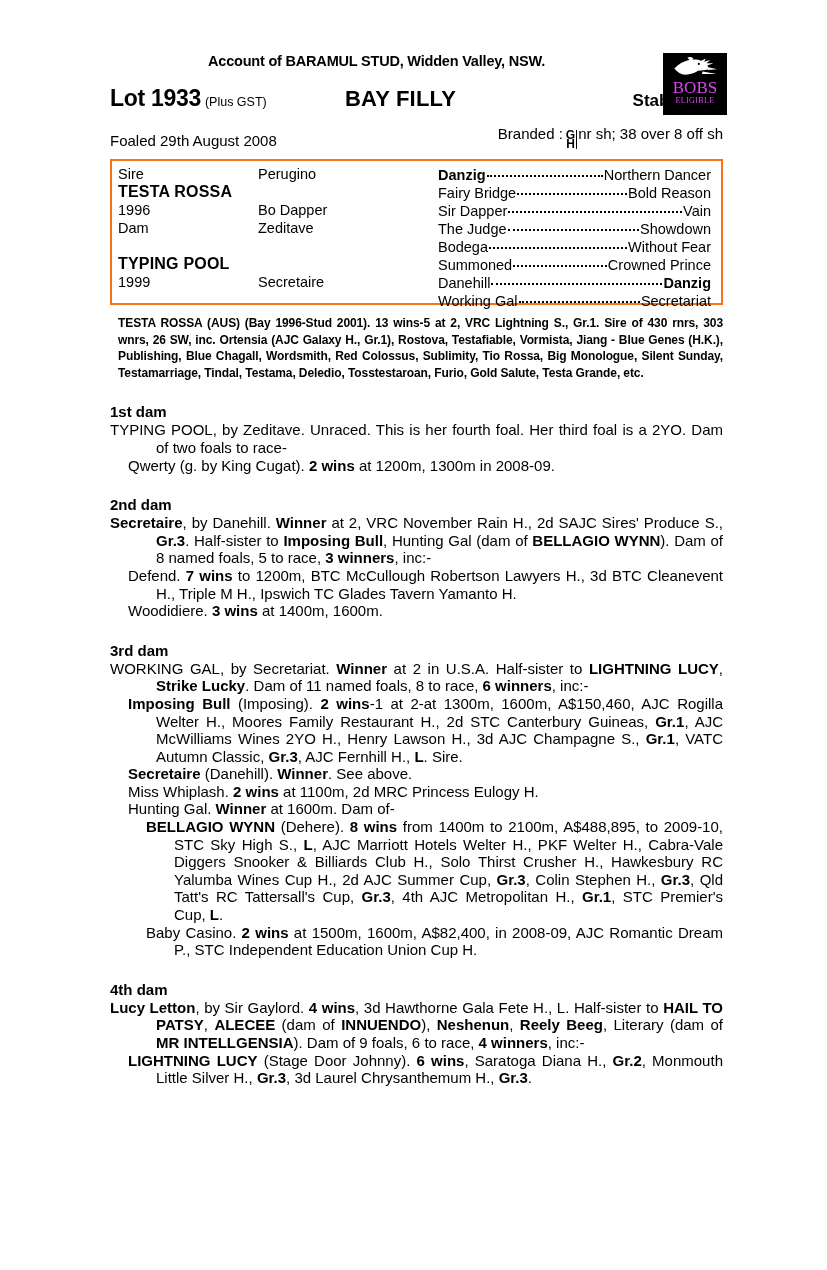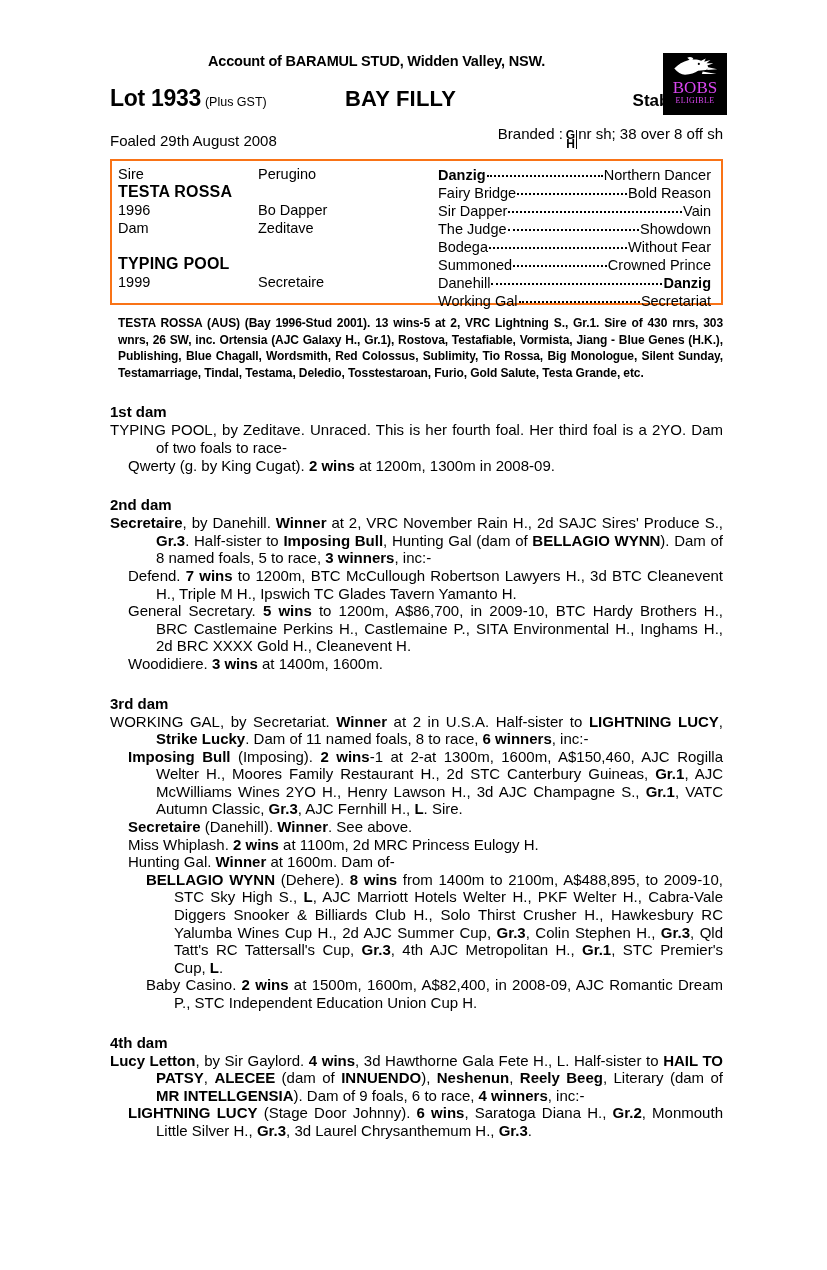--- a/index.html
+++ b/index.html
@@ -309,21 +309,20 @@
 
   <div class="sire-summary">TESTA ROSSA (AUS) (Bay 1996-Stud 2001). 13 wins-5 at 2, VRC Lightning S., Gr.1. Sire of 430 rnrs, 303 wnrs, 26 SW, inc. Ortensia (AJC Galaxy H., Gr.1), Rostova, Testafiable, Vormista, Jiang - Blue Genes (H.K.), Publishing, Blue Chagall, Wordsmith, Red Colossus, Sublimity, Tio Rossa, Big Monologue, Silent Sunday, Testamarriage, Tindal, Testama, Deledio, Tosstestaroan, Furio, Gold Salute, Testa Grande, etc.</div>
 
   <div id="dam-sections">
       <div class="dam-head">1st dam</div>
       <div class="blk lvl0 hang"><span>TYPING POOL</span><span>, by Zeditave. Unraced. This is her fourth foal. Her third foal is a 2YO. Dam of two foals to race-</span></div>
       <div class="blk lvl1"><span>Qwerty (g. by King Cugat). </span><span class="bold">2 wins</span><span> at 1200m, 1300m in 2008-09.</span></div>
       <div class="dam-head">2nd dam</div>
       <div class="blk lvl0 hang"><span class="bold">Secretaire</span><span>, by Danehill. </span><span class="bold">Winner</span><span> at 2, VRC November Rain H., 2d SAJC Sires' Produce S., </span><span class="bold">Gr.3</span><span>. Half-sister to </span><span class="bold">Imposing Bull</span><span>, Hunting Gal (dam of </span><span class="bold">BELLAGIO WYNN</span><span>). Dam of 8 named foals, 5 to race, </span><span class="bold">3 winners</span><span>, inc:-</span></div>
       <div class="blk lvl1 hang"><span>Defend. </span><span class="bold">7 wins</span><span> to 1200m, BTC McCullough Robertson Lawyers H., 3d BTC Cleanevent H., Triple M H., Ipswich TC Glades Tavern Yamanto H.</span></div>
-      <div class="blk lvl1 hang"><span>General Secretary. </span><span class="bold">5 wins</span><span> to 1200m, A$86,700, in 2009-10, BTC Hardy Brothers H., BRC Castlemaine Perkins H., Castlemaine P., SITA Environmental H., Inghams H., 2d BRC XXXX Gold H., Cleanevent H.</span></div>
       <div class="blk lvl1 hang"><span>Woodidiere. </span><span class="bold">3 wins</span><span> at 1400m, 1600m.</span></div>
       <div class="dam-head">3rd dam</div>
       <div class="blk lvl0 hang"><span>WORKING GAL</span><span>, by Secretariat. </span><span class="bold">Winner</span><span> at 2 in U.S.A. Half-sister to </span><span class="bold">LIGHTNING LUCY</span><span>, </span><span class="bold">Strike Lucky</span><span>. Dam of 11 named foals, 8 to race, </span><span class="bold">6 winners</span><span>, inc:-</span></div>
       <div class="blk lvl1 hang"><span class="bold">Imposing Bull</span><span> (Imposing). </span><span class="bold">2 wins</span><span>-1 at 2-at 1300m, 1600m, A$150,460, AJC Rogilla Welter H., Moores Family Restaurant H., 2d STC Canterbury Guineas, </span><span class="bold">Gr.1</span><span>, AJC McWilliams Wines 2YO H., Henry Lawson H., 3d AJC Champagne S., </span><span class="bold">Gr.1</span><span>, VATC Autumn Classic, </span><span class="bold">Gr.3</span><span>, AJC Fernhill H., </span><span class="bold">L</span><span>. Sire.</span></div>
       <div class="blk lvl1 hang"><span class="bold">Secretaire</span><span> (Danehill). </span><span class="bold">Winner</span><span>. See above.</span></div>
       <div class="blk lvl1 hang"><span>Miss Whiplash. </span><span class="bold">2 wins</span><span> at 1100m, 2d MRC Princess Eulogy H.</span></div>
       <div class="blk lvl1 hang"><span>Hunting Gal. </span><span class="bold">Winner</span><span> at 1600m. Dam of-</span></div>
       <div class="blk lvl2 hang"><span class="bold">BELLAGIO WYNN</span><span> (Dehere). </span><span class="bold">8 wins</span><span> from 1400m to 2100m, A$488,895, to 2009-10, STC Sky High S., </span><span class="bold">L</span><span>, AJC Marriott Hotels Welter H., PKF Welter H., Cabra-Vale Diggers Snooker &amp; Billiards Club H., Solo Thirst Crusher H., Hawkesbury RC Yalumba Wines Cup H., 2d AJC Summer Cup, </span><span class="bold">Gr.3</span><span>, Colin Stephen H., </span><span class="bold">Gr.3</span><span>, Qld Tatt's RC Tattersall's Cup, </span><span class="bold">Gr.3</span><span>, 4th AJC Metropolitan H., </span><span class="bold">Gr.1</span><span>, STC Premier's Cup, </span><span class="bold">L</span><span>.</span></div>
       <div class="blk lvl2 hang"><span>Baby Casino. </span><span class="bold">2 wins</span><span> at 1500m, 1600m, A$82,400, in 2008-09, AJC Romantic Dream P., STC Independent Education Union Cup H.</span></div>
       <div class="dam-head">4th dam</div>

